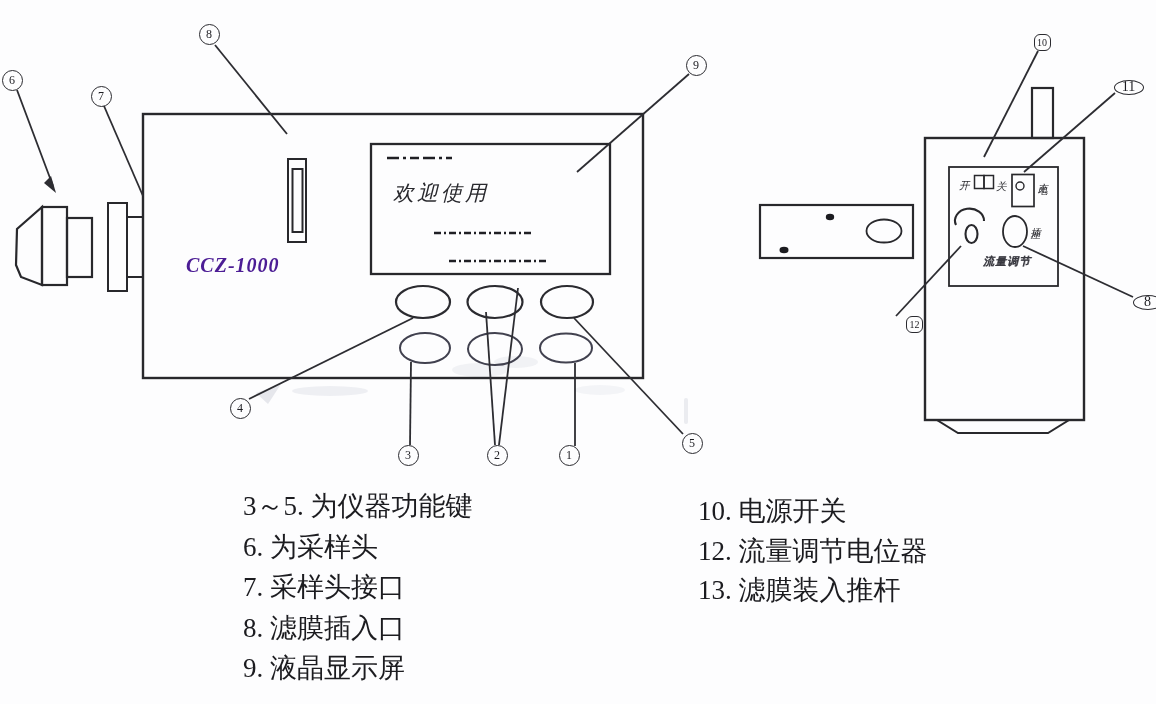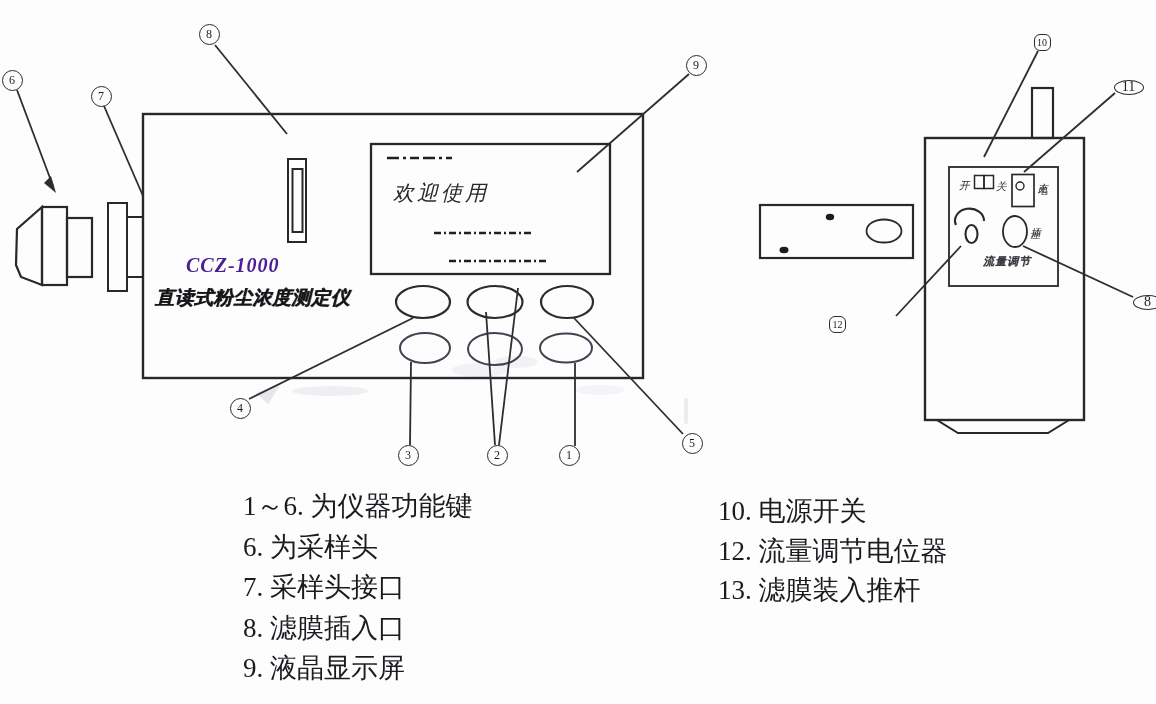--- a/index.html
+++ b/index.html
@@ -133,49 +133,48 @@
       <path d="M215 45 L287 134"></path>
       <path d="M689 74 L577 172"></path>
       <path d="M1038 51 L984 157"></path>
       <path d="M1115 93 L1024 172"></path>
       <path d="M896 316 L961 246"></path>
       <path d="M1133 297 L1023 246"></path>
     </g>
   </svg>
 
   <div class="abs model-label" style="left:186px;top:254px;">CCZ-1000</div>
-  <div class="abs device-name" style="left:155px;top:285px;">直读式粉尘浓度测定仪</div>
   <div class="abs lcd-text" style="left:393px;top:179px;">欢迎使用</div>
 
   <div class="abs panel-small" style="left:959px;top:179px;">开</div>
   <div class="abs panel-small" style="left:996px;top:180px;">关</div>
   <div class="abs panel-vertical" style="left:1035px;top:175px;height:34px;">充电</div>
   <div class="abs panel-vertical" style="left:1028px;top:219px;height:34px;">插座</div>
   <div class="abs panel-flow" style="left:961px;top:254px;margin-left:22px;">流量调节</div>
 
   <div class="callout c-lg" style="left:558.5px;top:444.5px;">1</div>
   <div class="callout c-lg" style="left:486.5px;top:444.5px;">2</div>
   <div class="callout c-lg" style="left:397.5px;top:444.5px;">3</div>
   <div class="callout c-lg" style="left:229.5px;top:397.5px;">4</div>
   <div class="callout c-lg" style="left:681.5px;top:432.5px;">5</div>
   <div class="callout c-lg" style="left:1.5px;top:69.5px;">6</div>
   <div class="callout c-lg" style="left:90.5px;top:85.5px;">7</div>
   <div class="callout c-lg" style="left:198.5px;top:23.5px;">8</div>
   <div class="callout c-lg" style="left:685.5px;top:54.5px;">9</div>
   <div class="callout c-md" style="left:1033.5px;top:33.5px;">10</div>
   <div class="callout c-sm" style="left:1113.5px;top:79.5px;">11</div>
-  <div class="callout c-md" style="left:829px;top:315.5px;">12</div>
+  <div class="callout c-md" style="left:906px;top:315.5px;">12</div>
   <div class="callout c-sm" style="left:1132.5px;top:294.5px;">8</div>
 
   <div class="legend-col left" style="left:243px;top:486px;">
-    <div class="row">1～6. 为仪器功能键</div>
+    <div class="row">3～5. 为仪器功能键</div>
     <div class="row">6. 为采样头</div>
     <div class="row">7. 采样头接口</div>
     <div class="row">8. 滤膜插入口</div>
     <div class="row">9. 液晶显示屏</div>
   </div>
-  <div class="legend-col right" style="left:698px;top:492px;margin-left:20px;">
+  <div class="legend-col right" style="left:698px;top:492px;">
     <div class="row">10. 电源开关</div>
     <div class="row">12. 流量调节电位器</div>
     <div class="row">13. 滤膜装入推杆</div>
   </div>
 
 </div>
 
 </body></html>

